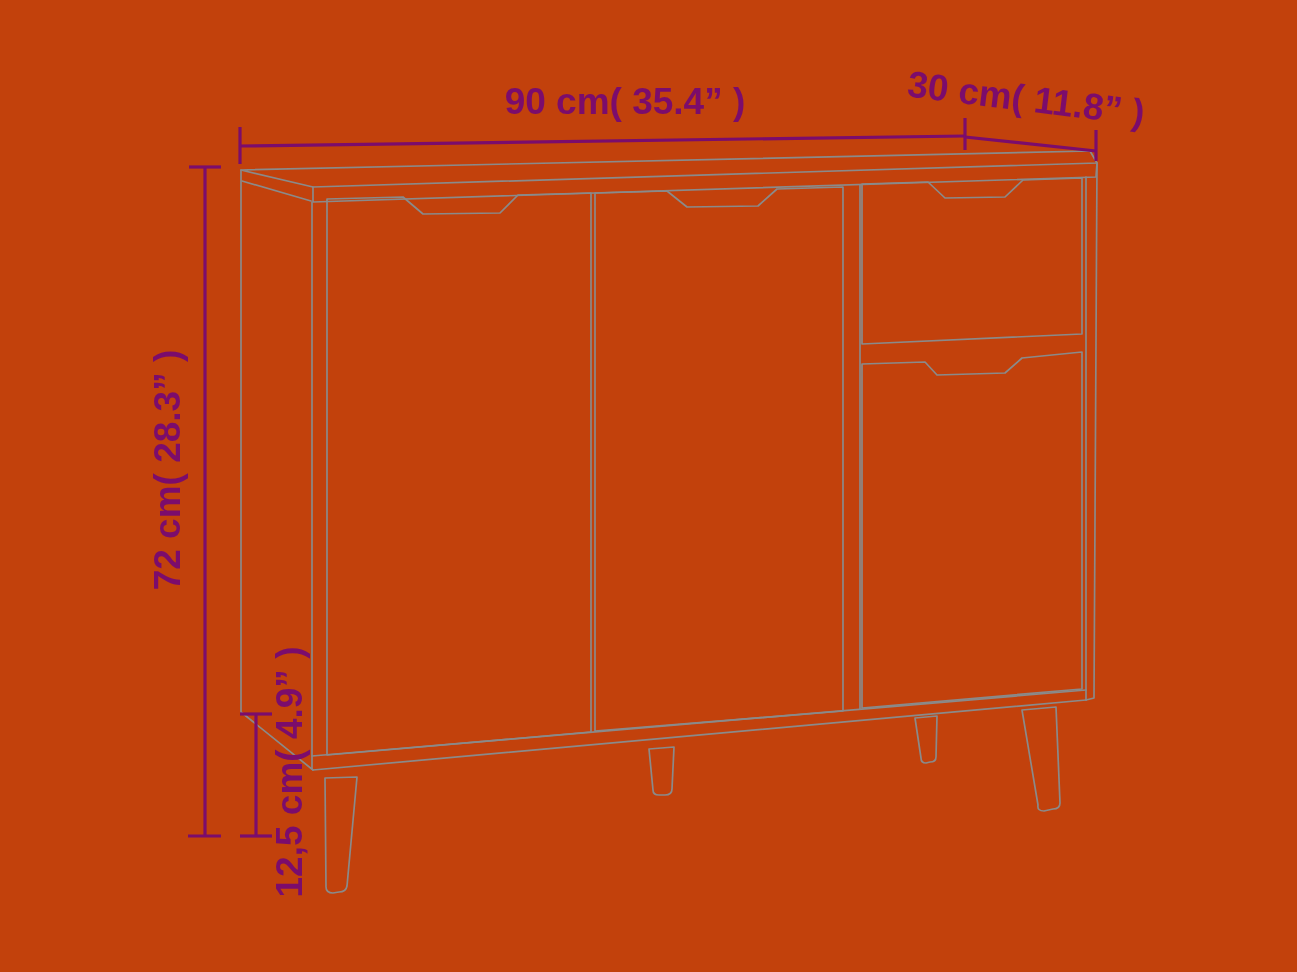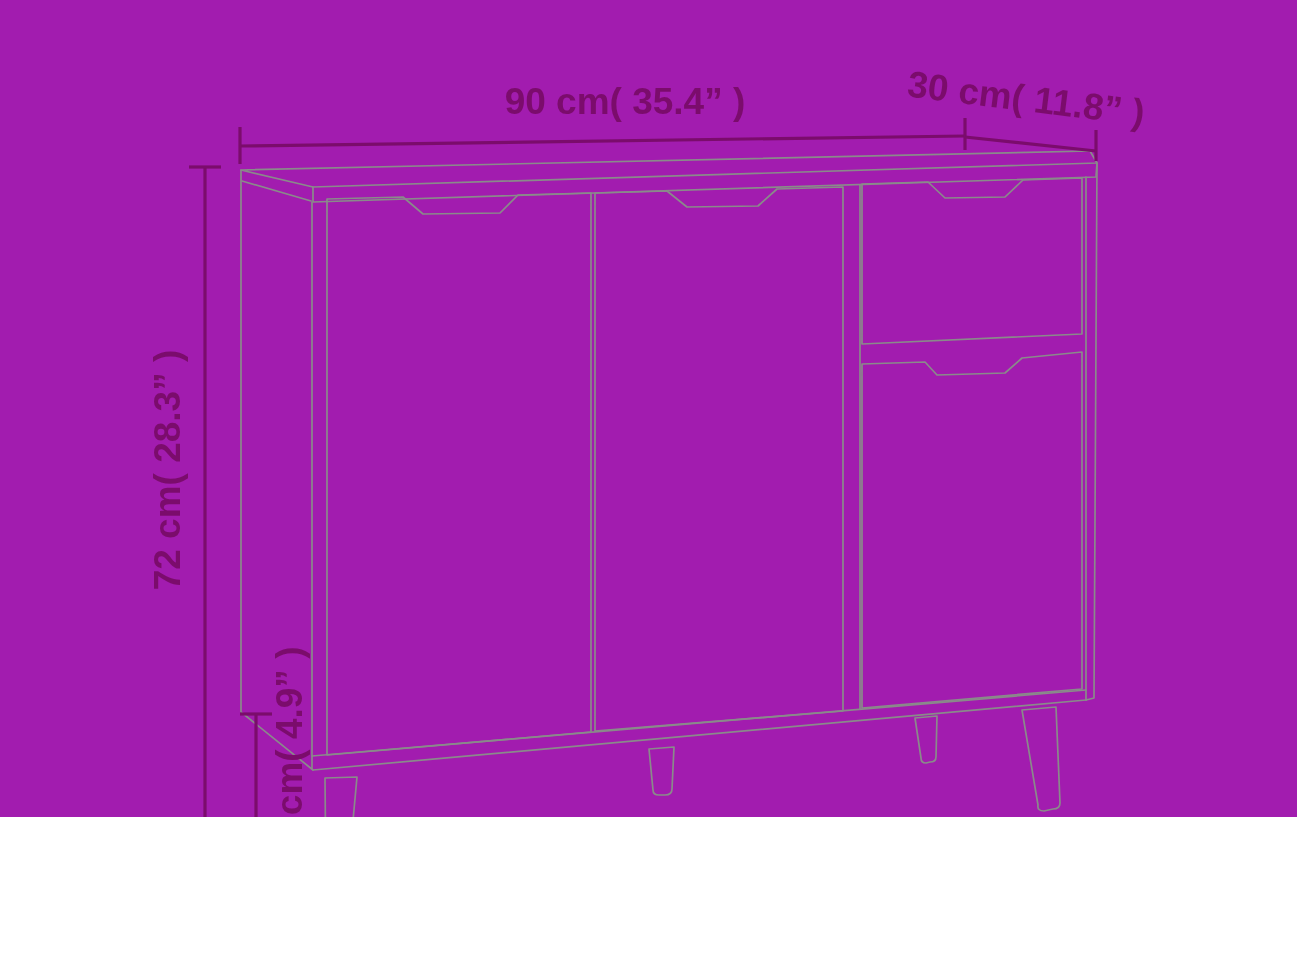--- a/index.html
+++ b/index.html
@@ -1,19 +1,19 @@
 <!DOCTYPE html>
 <html><head>
 <meta charset="utf-8">
 <style>
   html,body{margin:0;padding:0;background:#ffffff;}
   .stage{
     position:relative;
-    width:1297px;height:817px;
-    background:#a21caf;
+    width:1297px;height:972px;
+    background:#c2410c;
     overflow:hidden;
     font-family:"Liberation Sans","DejaVu Sans",sans-serif;
   }
   svg{position:absolute;left:0;top:0;}
   .outline{stroke:#8a8a8a;stroke-width:1.7;fill:none;stroke-linejoin:round;stroke-linecap:round;}
   .dim{stroke:#7b0c6c;stroke-width:3.2;fill:none;stroke-linecap:butt;}
   .dim-text{
     fill:#7b0c6c;
     font-family:"Liberation Sans","DejaVu Sans",sans-serif;
     font-weight:bold;

